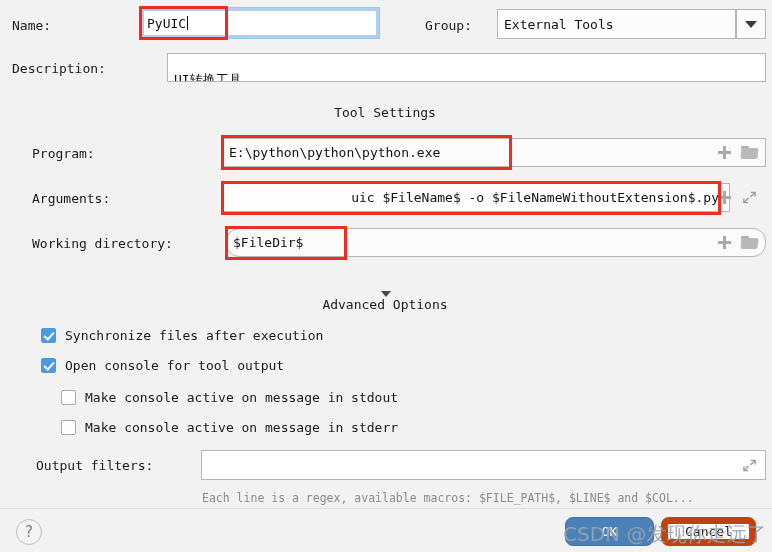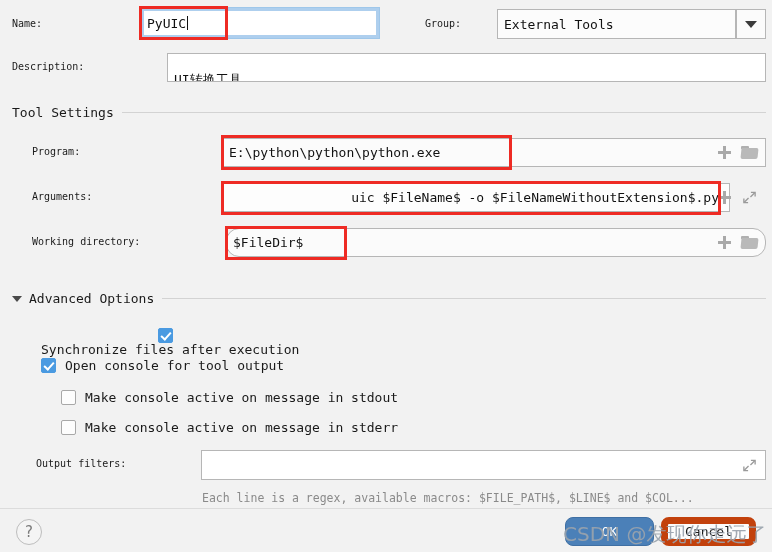--- a/index.html
+++ b/index.html
@@ -12,21 +12,21 @@
   }
   #root {
     position: relative;
     width: 772px; height: 552px;
     background: #f2f2f2;
   }
 
   .lbl {
     position: absolute;
     font-family: "DejaVu Sans Mono", "Liberation Mono", monospace;
-    font-size: 10px;
+    font-size: 13px;
     color: #1a1a1a;
     white-space: nowrap;
     line-height: 1;
   }
 
   .field {
     position: absolute;
     background: #ffffff;
     border: 1px solid #b6b6b6;
     font-family: "DejaVu Sans Mono", "Liberation Mono", monospace;
@@ -61,20 +61,21 @@
     pointer-events: none;
     background: transparent;
   }
 
   
   .section {
     position: absolute;
     display: flex;
     align-items: center;
     width: 100%;
+    flex-direction: column;
   }
   .section .stitle {
     font-family: "DejaVu Sans Mono", "Liberation Mono", monospace;
     font-size: 13px;
     color: #1a1a1a;
     white-space: nowrap;
     padding-right: 8px;
   }
   .section .srule {
     flex: 1;
@@ -329,21 +330,21 @@
       </span>
   </div>
   <div class="annot" style="left:225px; top:226px; width:122px; height:34px;"></div>
 
   <div class="section" style="left:12px; top:291px; width:754px;">
     <span class="tri"></span>
     <span class="stitle">Advanced Options</span>
     <span class="srule"></span>
   </div>
 
-  <div class="cbrow" style="left:41px; top:328px;flex-direction:column;">
+  <div class="cbrow" style="left:41px; top:328px;">
     <span class="cb on"></span>
     <span class="cbtext">Synchronize files after execution</span>
   </div>
 
   <div class="cbrow" style="left:41px; top:358px;">
     <span class="cb on"></span>
     <span class="cbtext">Open console for tool output</span>
   </div>
 
   <div class="cbrow" style="left:61px; top:390px;">

